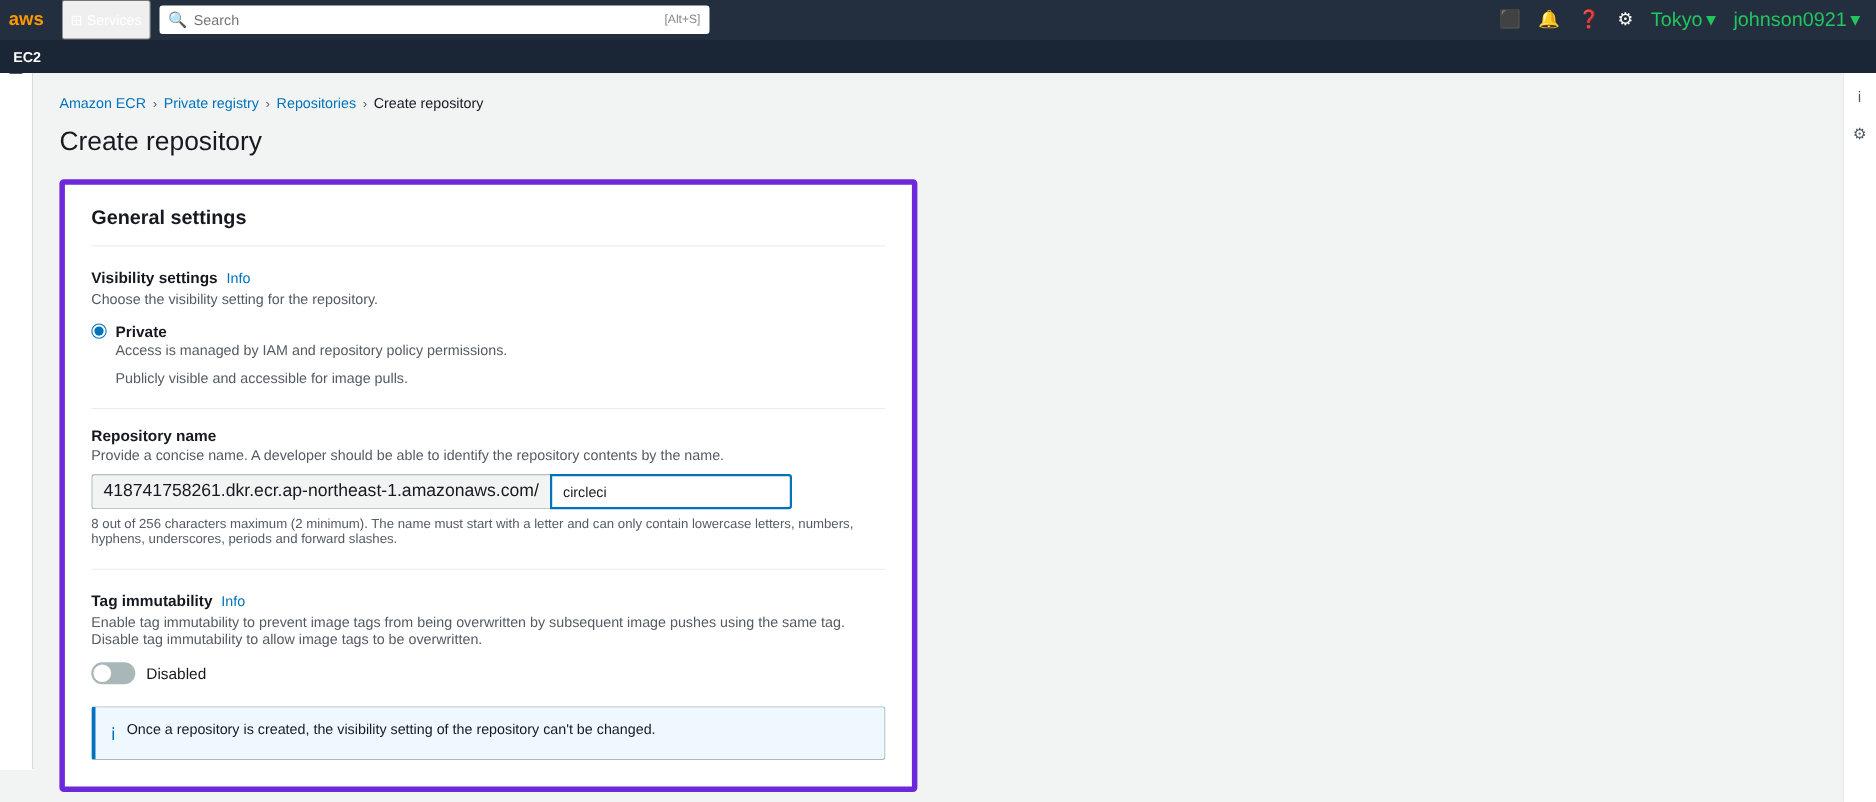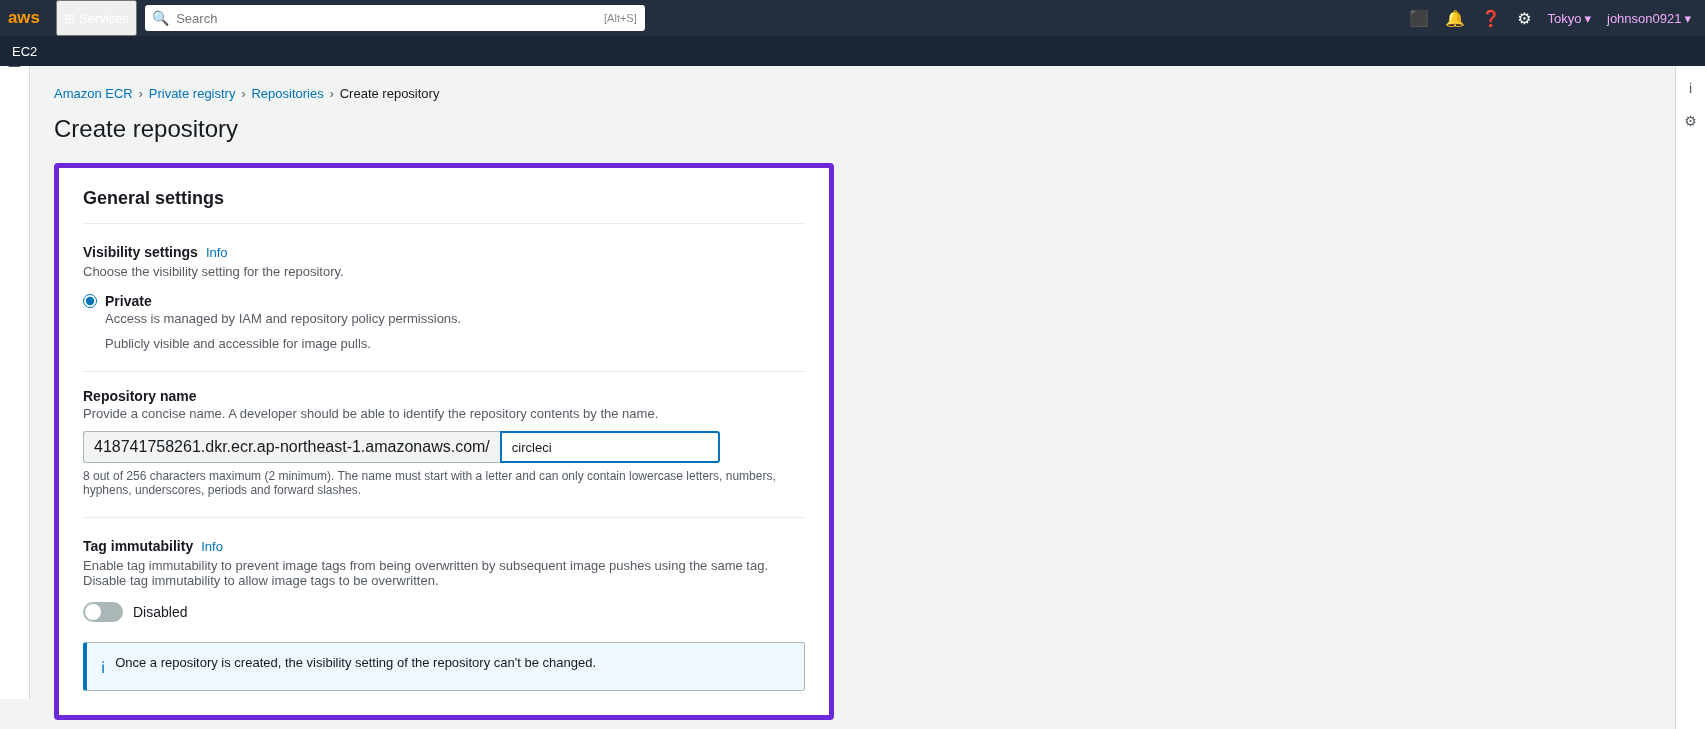--- a/index.html
+++ b/index.html
@@ -66,42 +66,43 @@
       color: #fff;
       background: none;
       border: none;
       cursor: pointer;
       padding: 4px 6px;
       font-size: 16px;
       display: flex;
       align-items: center;
     }
     .topnav-region, .topnav-user {
-      color: #f0abfc;
-      font-size: 13px;
+      color: #22c55e;
+      font-size: 18px;
       cursor: pointer;
       padding: 4px 6px;
       display: flex;
       align-items: center;
       gap: 3px;
       justify-content: center;
     }
 
     
     .subbar {
       display: flex;
       align-items: center;
       background: #1a2535;
       height: 30px;
       padding: 0 12px;
       position: fixed;
       top: 36px;
       left: 0;
       right: 0;
       z-index: 99;
+      font-weight: bold;
     }
     .subbar-title {
       color: #fff;
       font-size: 13px;
     }
 
     
     .sidebar-toggle {
       position: fixed;
       top: 36px;

